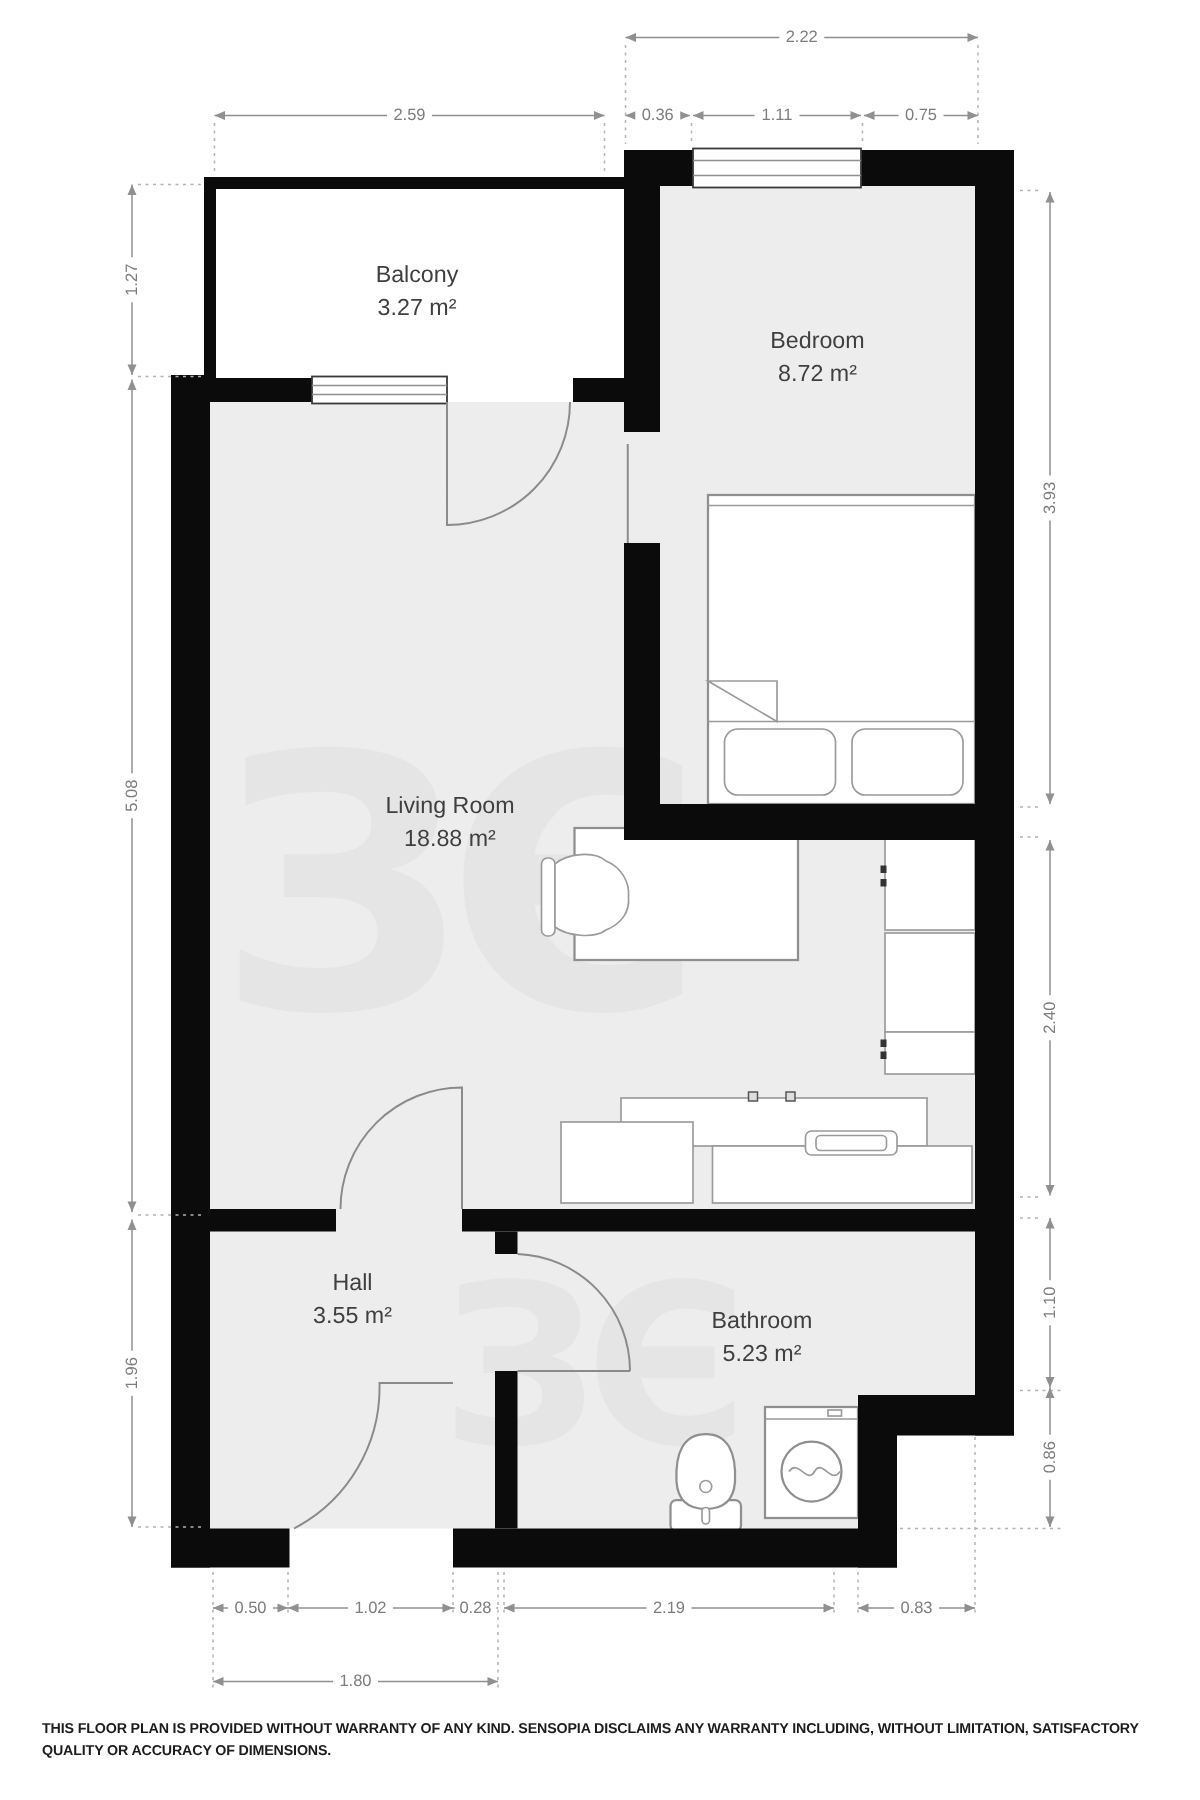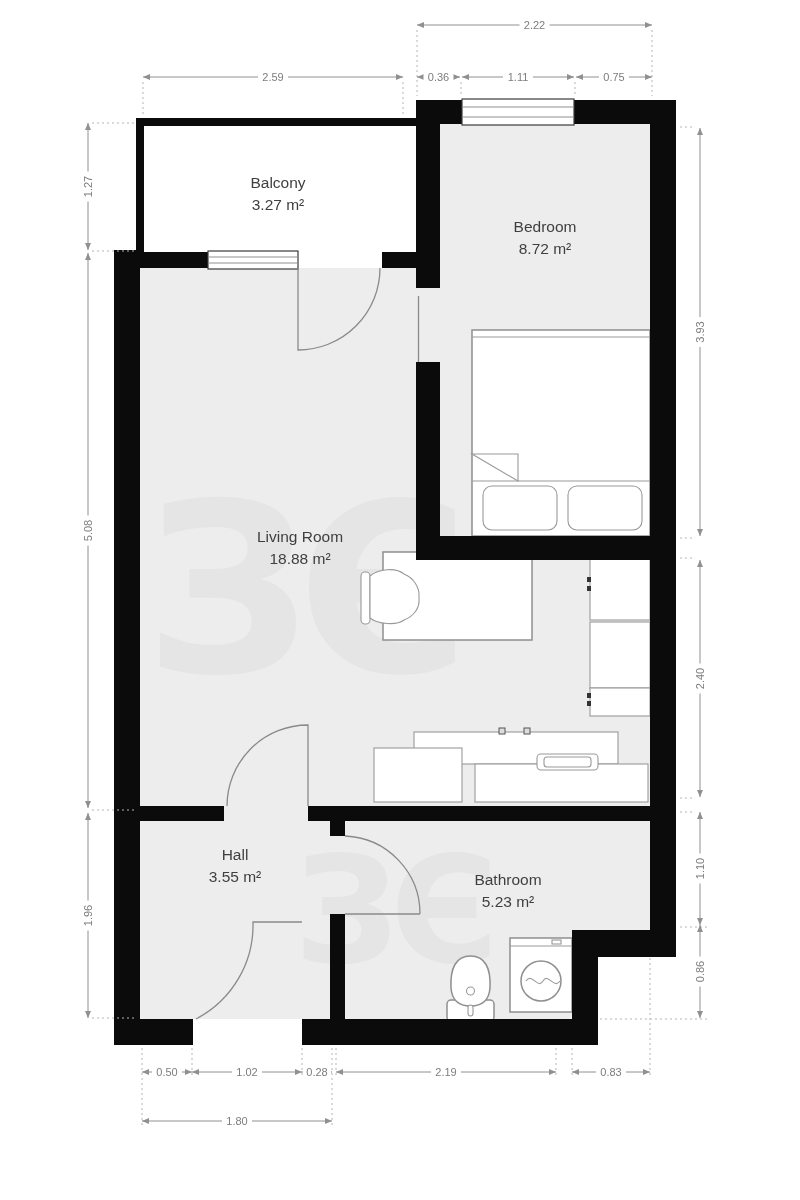--- a/index.html
+++ b/index.html
@@ -324,13 +324,14 @@
   <g>
     <text class="room-label" x="235" y="860">Hall</text>
     <text class="room-label" x="235" y="882">3.55 m²</text>
   </g>
   <g>
     <text class="room-label" x="508" y="885">Bathroom</text>
     <text class="room-label" x="508" y="907">5.23 m²</text>
   </g>
 </svg>
 
+<div class="disclaimer">THIS FLOOR PLAN IS PROVIDED WITHOUT WARRANTY OF ANY KIND. SENSOPIA DISCLAIMS ANY WARRANTY INCLUDING, WITHOUT LIMITATION, SATISFACTORY QUALITY OR ACCURACY OF DIMENSIONS.</div>
 </div>
 
 </body></html>

